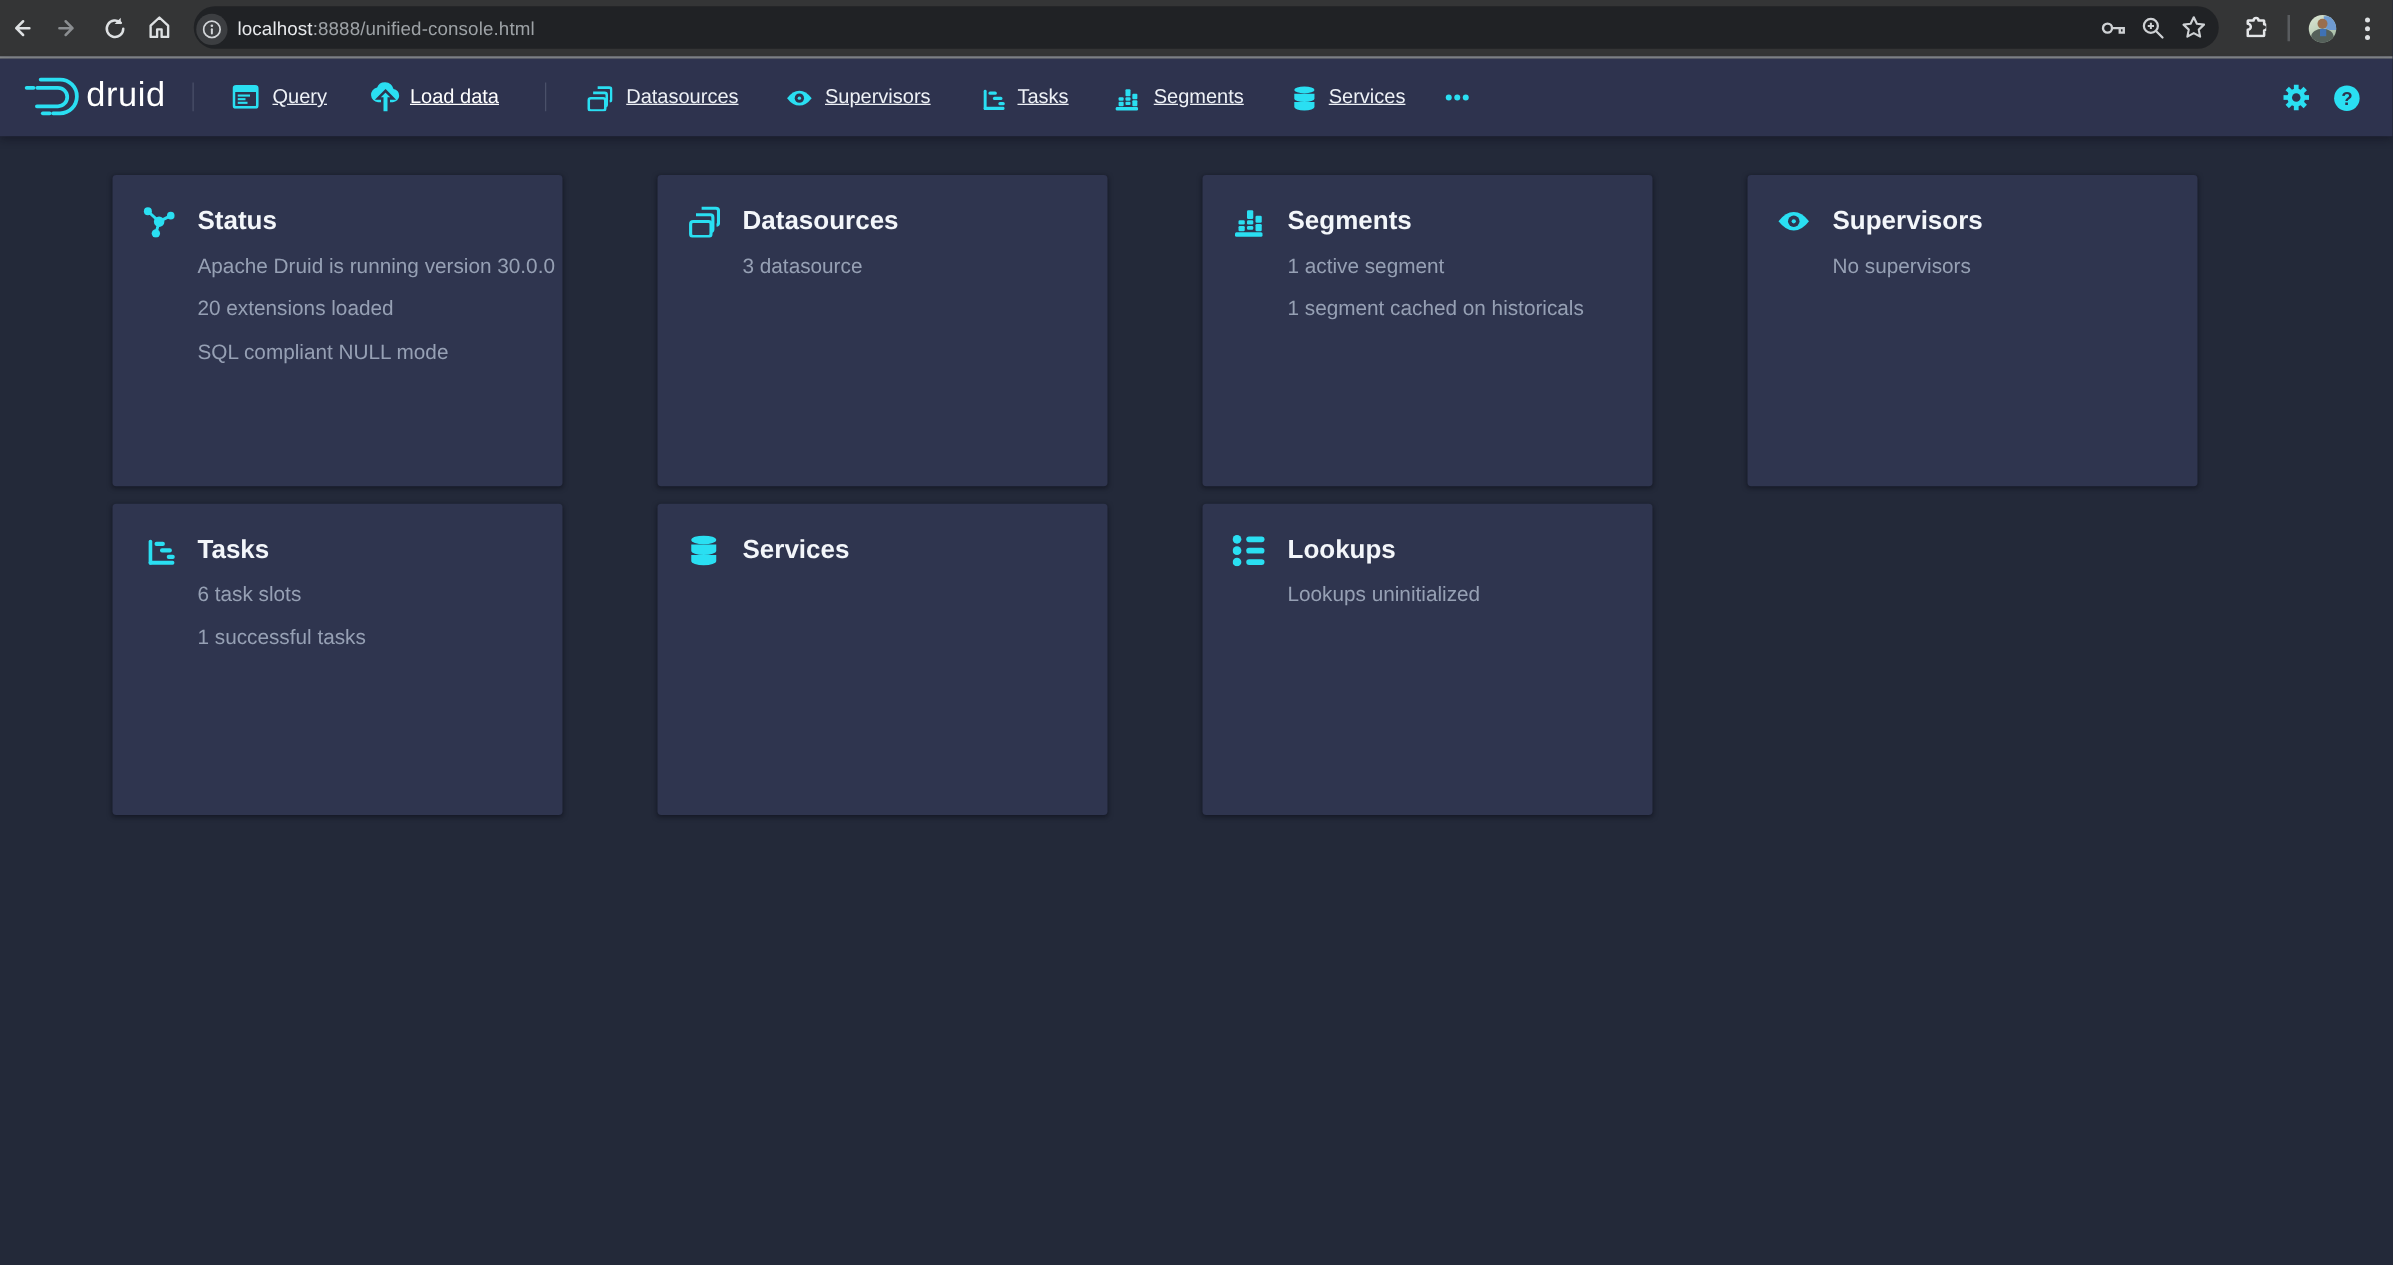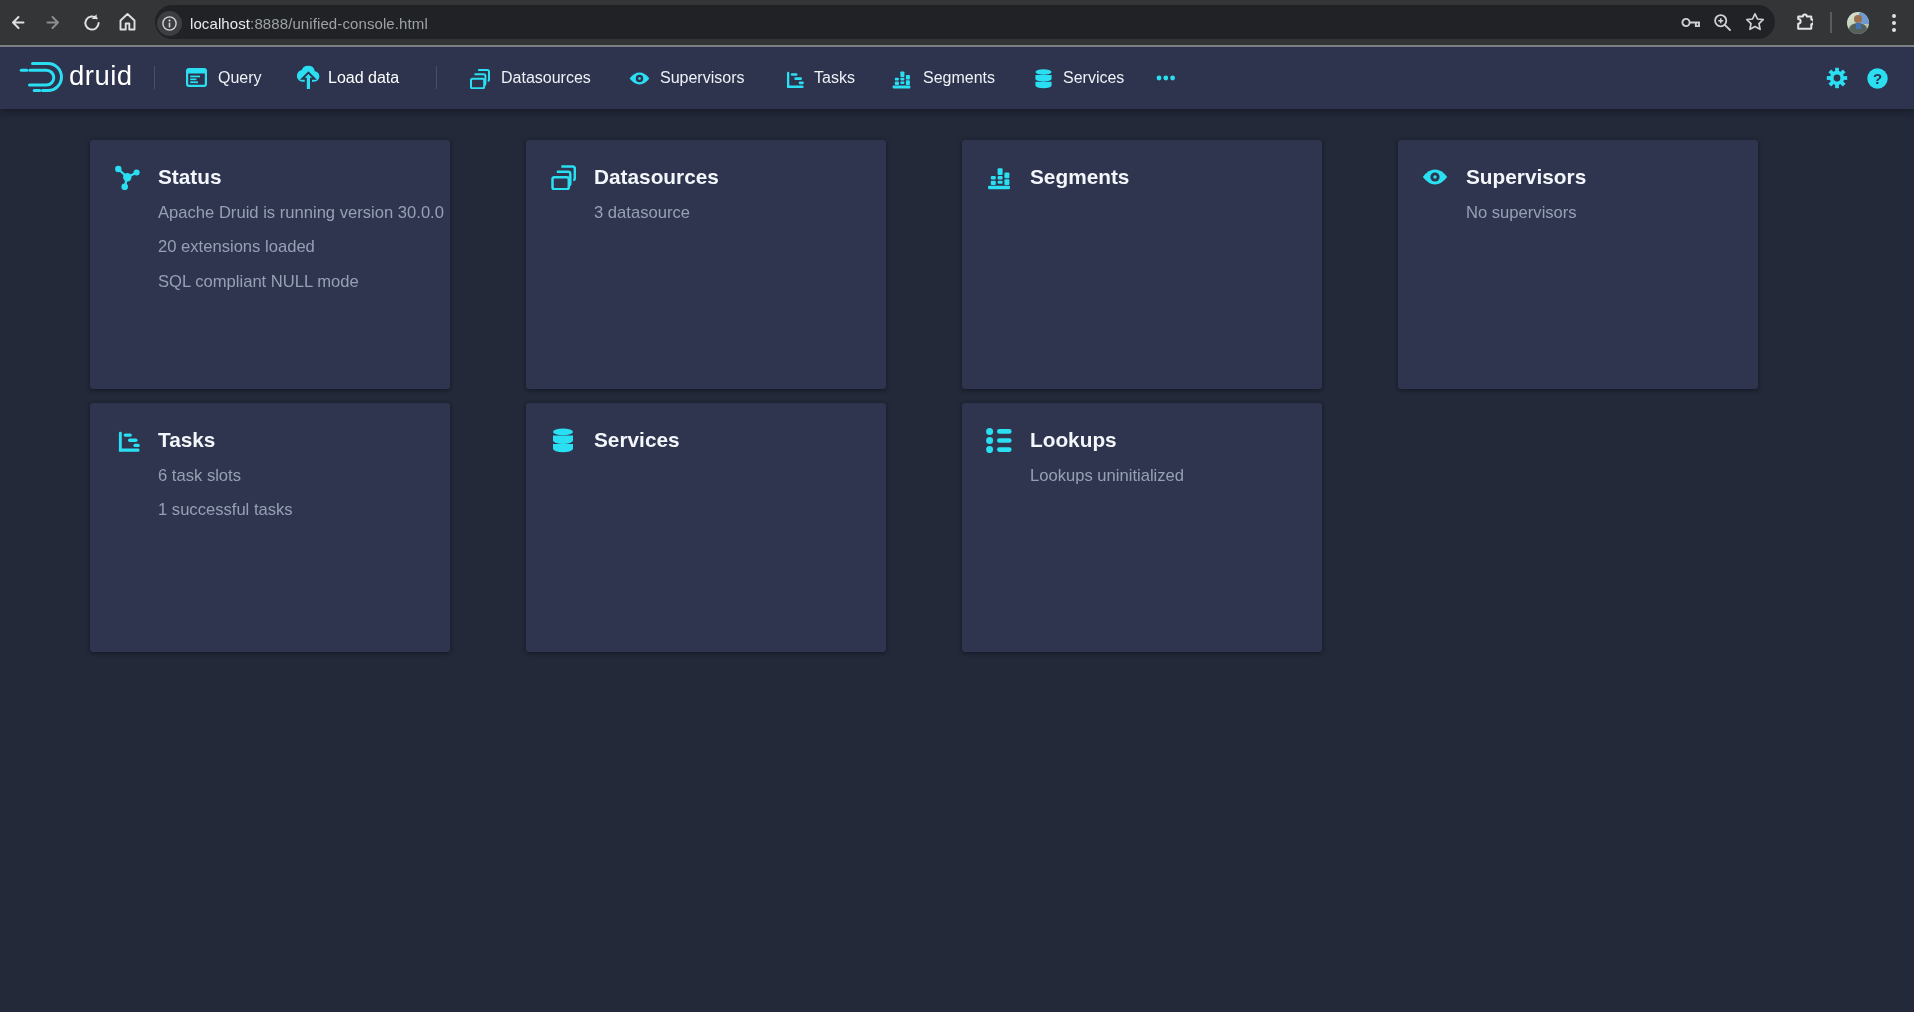--- a/index.html
+++ b/index.html
@@ -9,21 +9,21 @@
   
   #chrome { position:absolute; left:0; top:0; width:1914px; height:45px; background:#343536; }
   #chromeline { position:absolute; left:0; top:45px; width:1914px; height:2px; background:#84878a; }
   #pill { position:absolute; left:155px; top:5px; width:1620px; height:34px; border-radius:17px; background:#202225; }
   #infocirc { position:absolute; left:157px; top:10.5px; width:25px; height:25px; border-radius:50%; background:#3c3e41; }
   #urltext { position:absolute; left:190px; top:15px; font-size:15px; color:#e8eaed; letter-spacing:0.1px; }
   #urltext .dim { color:#9da2a6; }
   
   #navbar { position:absolute; left:0; top:47px; width:1914px; height:62px; background:#2e334e; box-shadow:0 3px 7px rgba(10,12,22,0.45); }
   .navdiv { position:absolute; top:19px; width:1px; height:23px; background:#4a5069; }
-  .navlabel { position:absolute; top:50%; transform:translateY(-50%); white-space:nowrap; }
+  .navlabel { position:absolute; top:50%; transform:translateY(-50%); white-space:nowrap;text-decoration:underline; }
   
   .card { position:absolute; width:360px; height:249px; background:#2f354f; border-radius:3px;
           box-shadow:0 1px 4px rgba(8,10,18,0.55); }
   .card .cicon { position:absolute; left:24px; top:24px; }
   .cardtitle { position:absolute; left:68px; top:25.2px; font-size:20.8px; font-weight:700; color:#f3f6fa; white-space:nowrap; }
   .cardbody { position:absolute; left:68px; top:62.5px; font-size:16.6px; color:#96a0b4; }
   .cardbody p { margin:0 0 14.7px 0; line-height:20px; white-space:nowrap; }
 </style>
 </head>
 <body>
@@ -219,20 +219,24 @@
     <rect x="2" y="21.8" width="22" height="3.5" rx="1.2" fill="#2adff2"></rect>
     <rect x="4.8" y="12.1" width="5" height="3.4" rx="1" fill="#2adff2"></rect>
     <rect x="4.8" y="16.7" width="5" height="4.3" rx="1" fill="#2adff2"></rect>
     <rect x="11.6" y="4.2" width="5" height="6.9" rx="1" fill="#2adff2"></rect>
     <rect x="11.6" y="12.1" width="5" height="3.4" rx="1" fill="#2adff2"></rect>
     <rect x="11.6" y="16.7" width="5" height="3" rx="1" fill="#2adff2"></rect>
     <rect x="18.4" y="8.6" width="5" height="5.6" rx="1" fill="#2adff2"></rect>
     <rect x="18.4" y="15.2" width="5" height="5.8" rx="1" fill="#2adff2"></rect>
   </svg>
   <div class="cardtitle">Segments</div>
+  <div class="cardbody">
+    <p>1 active segment</p>
+    <p>1 segment cached on historicals</p>
+  </div>
 </div>
 <div class="card" style="left:1398px;top:140px">
   <svg class="cicon" width="26" height="26" viewBox="0 0 26 26">
     <path d="M0.8,13 Q6.5,5.6 13,5.6 Q19.5,5.6 25.2,13 Q19.5,20.4 13,20.4 Q6.5,20.4 0.8,13 Z" fill="#2adff2"></path>
     <circle cx="13" cy="13" r="4.6" fill="#2f354f"></circle>
     <circle cx="13" cy="13" r="1.7" fill="#2adff2"></circle>
   </svg>
   <div class="cardtitle">Supervisors</div>
   <div class="cardbody">
     <p>No supervisors</p>

